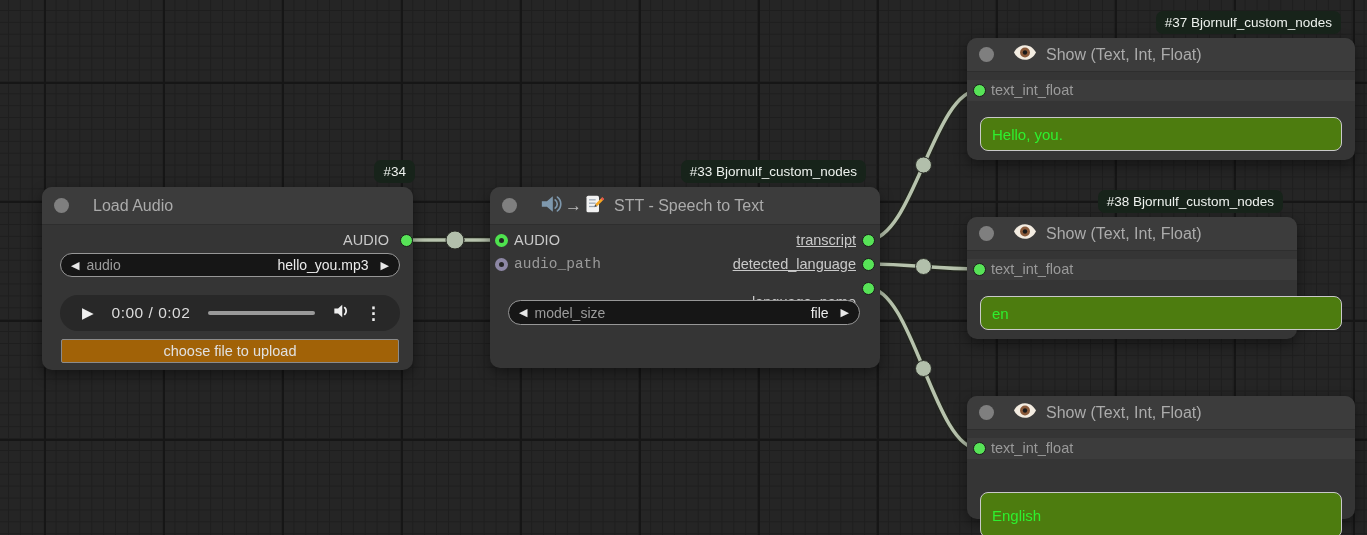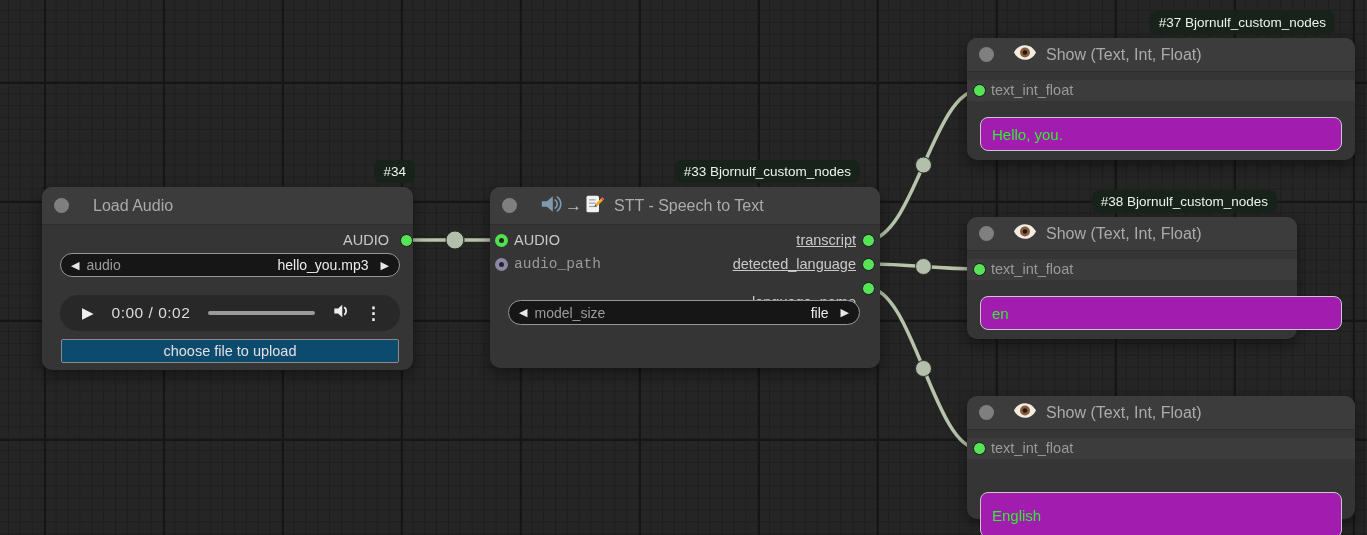--- a/index.html
+++ b/index.html
@@ -39,21 +39,21 @@
     color: #ababab; font-size: 16px;
   }
   .collapse-dot {
     width: 15px; height: 15px; border-radius: 50%;
     background: #7f7f7f; margin: 0 0 0 12px; flex: none;
   }
   .title-text { margin-left: 24px; white-space: nowrap; }
   .show-title-text { margin-left: 10px; white-space: nowrap; }
 
   .badge {
-    position: absolute; top: -27px; right: 20px;
+    position: absolute; top: -27px; right: 14px;
     height: 23px; line-height: 23px;
     padding: 0 9px;
     background: #17231a;
     border-radius: 7px;
     color: #eef2ee; font-size: 13.5px;
     white-space: nowrap;
   }
 
   .slot-dot { position: absolute; width: 13px; height: 13px; border-radius: 50%; }
   .dot-solid-green { background: #57e357; border: 1px solid #1b1b1b; }
@@ -87,30 +87,30 @@
     display: flex; align-items: center;
     color: #dcdcdc;
   }
   .player-play { color: #f0f0f0; font-size: 15px; margin-left: 22px; cursor: default; }
   .player-time { font-size: 15.5px; margin-left: 18px; letter-spacing: .5px; white-space: nowrap; }
   .player-progress { flex: 1 1 auto; height: 4.5px; background: #9a9a9a; border-radius: 3px; margin: 0 16px 0 18px; }
   .player-kebab { color: #f0f0f0; font-size: 17px; font-weight: bold; margin: 0 18px 0 14px; }
 
   .upload-btn {
     position: absolute;
-    background: #0c4a6e;
+    background: #a16207;
     border: 1px solid #8b8b8b;
     border-radius: 2px;
     color: #e0e0e0; font-size: 14.5px;
     text-align: center;
   }
 
   .value-box {
     position: absolute;
-    background: #a21caf;
+    background: #4d7c0f;
     border: 1.5px solid #c9c9c9;
     border-radius: 8px;
     font-size: 15px;
     padding-left: 11px;
     display: flex; align-items: center;
     overflow: hidden; white-space: nowrap;
   }
 
   .icon { display: inline-block; vertical-align: middle; }
   .title-icon-arrow { color: #b9b9b9; font-size: 17px; font-weight: bold; margin: 0 2px; }

